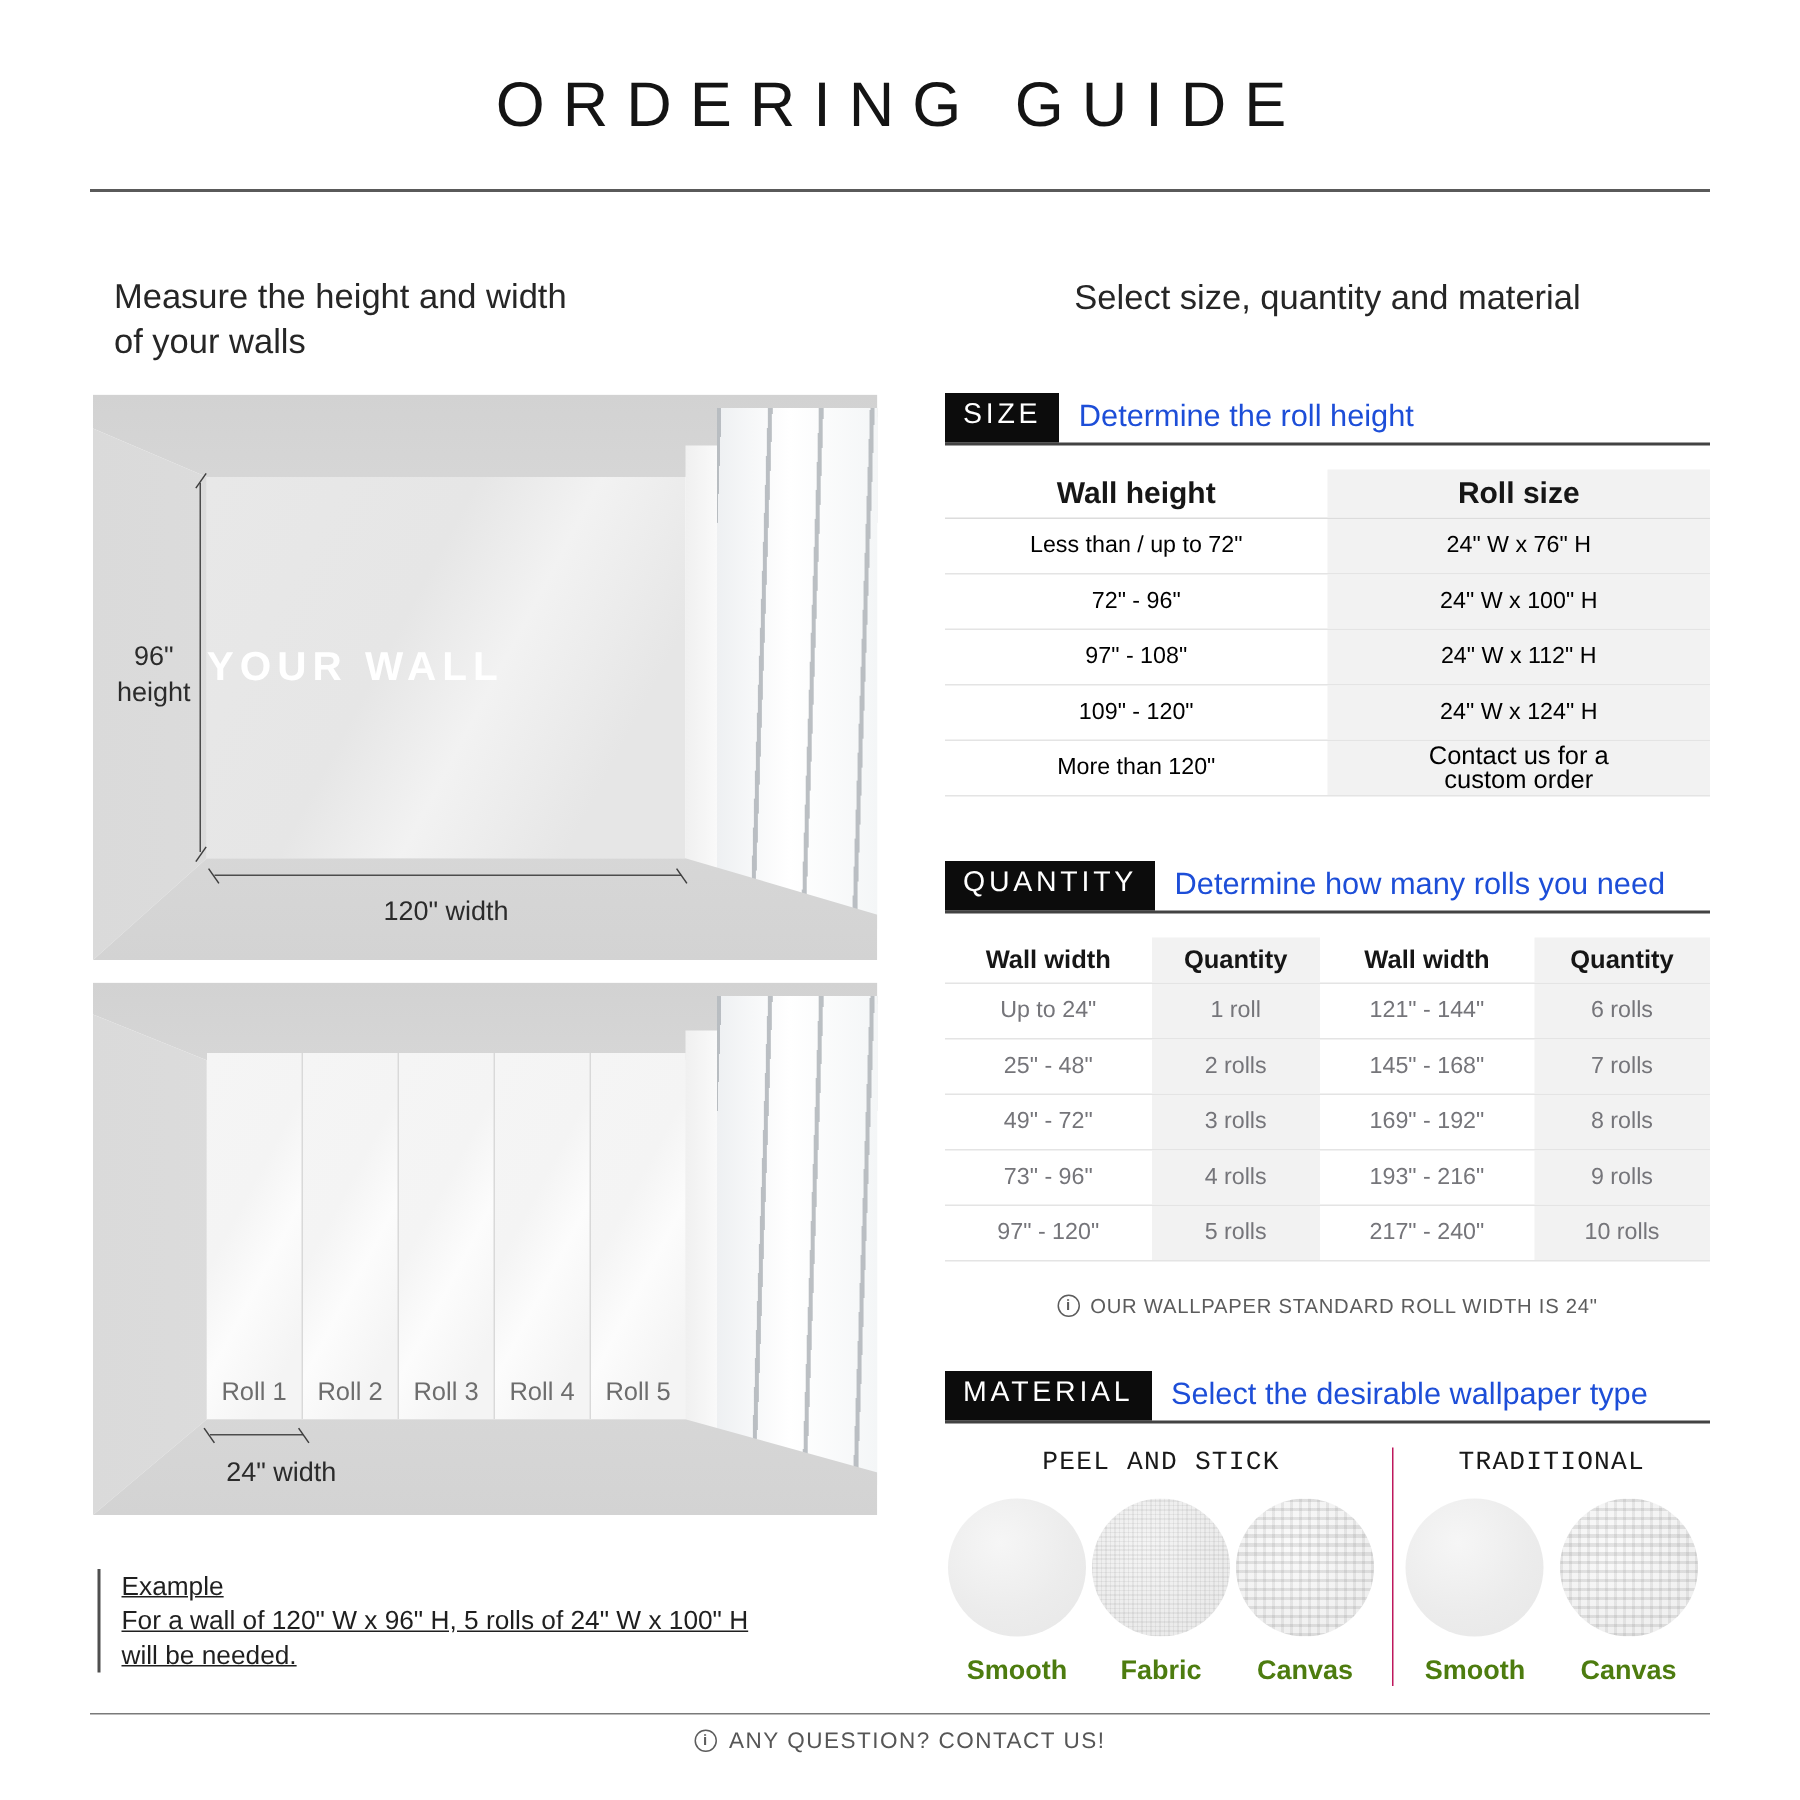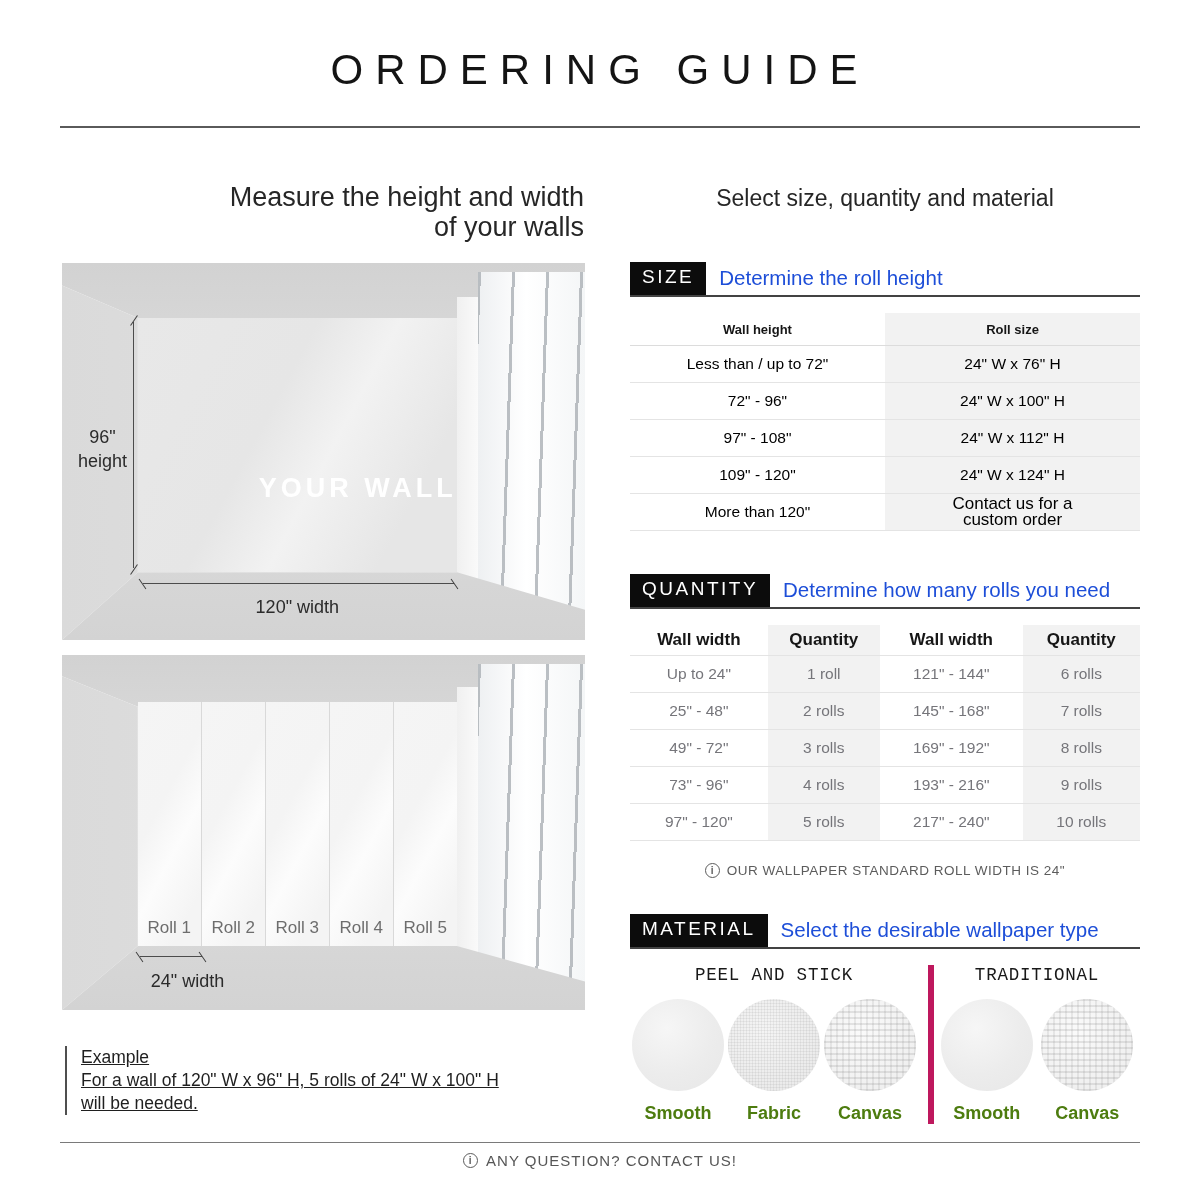--- a/index.html
+++ b/index.html
@@ -14,22 +14,22 @@
     font-size:42px; font-weight:400; letter-spacing:12px; color:#141414;
   }
   .top-rule, .bottom-rule {
     position:absolute; left:60px; width:1080px; border-top:2px solid #5a5a5a;
   }
   .top-rule { top:126px; }
   .bottom-rule { top:1142px; border-top-width:1px; border-color:#7a7a7a; }
 
   
   .left-heading {
-    position:absolute; left:59px; top:182px; width:525px; text-align:right;
-    font-size:27px; line-height:30px; color:#262626;
+    position:absolute; left:76px; top:182px; width:525px; text-align:left;
+    font-size:23px; line-height:30px; color:#262626;
   }
   .right-heading {
     position:absolute; left:630px; top:185px; width:510px; text-align:center;
     font-size:23px; color:#262626;
   }
 
   
   .room { position:absolute; left:62px; width:523px; background:#fff; overflow:hidden; }
   .room1 { top:263px; height:377px; }
   .room2 { top:655px; height:355px; }
@@ -56,22 +56,22 @@
     background-image:
       repeating-linear-gradient(92deg, rgba(175,180,185,.85) 0 3px, rgba(0,0,0,0) 3px 34px),
       linear-gradient(90deg,#eef0f2 0%,#ffffff 45%,#f4f6f7 100%);
   }
   .room .floor {
     position:absolute; inset:0;
     clip-path:polygon(0 100%, 14.5% 82%, 75.5% 82%, 100% 92%, 100% 100%);
     background:linear-gradient(180deg,#e9e9e9 0%,#dcdcdc 55%,#d3d3d3 100%);
   }
   .your-wall {
-    position:absolute; left:14.5%; top:44%; width:61%; text-align:right;
-    color:#ffffff; font-weight:bold; font-size:27px; letter-spacing:4px;margin-top:44px;
+    position:absolute; left:14.5%; top:44%; width:61%; text-align:left;
+    color:#ffffff; font-weight:bold; font-size:27px; letter-spacing:4px;
   }
   
   .dim-v { position:absolute; left:13.6%; top:15.6%; height:65.4%; width:0; border-left:1px solid #4c4c4c; }
   .dim-v::before, .dim-v::after { content:""; position:absolute; left:-6px; width:12px; border-top:1.5px solid #3e3e3e; transform:rotate(-55deg); }
   .dim-v::before { top:-2px; } .dim-v::after { bottom:-2px; }
   .dim-h { position:absolute; width:0; border-top:1px solid #4c4c4c; height:0; }
   .dim-h::before, .dim-h::after { content:""; position:absolute; top:-6px; height:12px; border-left:1.5px solid #3e3e3e; transform:rotate(-35deg); }
   .dim-h::before { left:-1px; } .dim-h::after { right:-1px; }
   .room1 .dim-h { left:15.5%; top:85%; width:59.5%; }
   .height-label {
@@ -117,21 +117,21 @@
   .sec-quantity { top:574px; }
   .sec-material { top:914px; }
 
   
   .size-table { margin-top:16px; }
   .s-row { display:grid; grid-template-columns:1fr 1fr; border-bottom:1px solid #e4e4e4; }
   .s-row:first-child { border-bottom:1px solid #dcdcdc; }
   .s-cell { display:flex; align-items:center; justify-content:center; height:36px; text-align:center;
             font-size:15.5px; color:#000000; }
   .s-row .shade { background:#f2f2f2; }
-  .s-head .s-cell { font-weight:bold; color:#161616; font-size:13px; height:32px; }
+  .s-head .s-cell { font-weight:bold; color:#161616; font-size:20px; height:32px; }
   .s-cell.small { font-size:17px; line-height:16px; }
 
   
   .q-table { margin-top:16px; }
   .q-row { display:grid; grid-template-columns:27% 22% 28% 23%; border-bottom:1px solid #e4e4e4; }
   .q-cell { display:flex; align-items:center; justify-content:center; height:36px;
             font-size:15.5px; color:#75757a; }
   .q-row .shade { background:#f2f2f2; }
   .q-head .q-cell { font-weight:bold; color:#161616; font-size:17px; height:30px; }
   .q-note {
@@ -141,21 +141,21 @@
   .info-circle {
     display:inline-flex; align-items:center; justify-content:center;
     width:15px; height:15px; border:1.2px solid #5c5c5c; border-radius:50%;
     font-size:10px; color:#5c5c5c; font-weight:bold; flex:0 0 auto;
   }
 
   
   .mat-groups { margin-top:16px; display:flex; }
   .mat-group { position:relative; }
   .mat-group-1 { width:292px; }
-  .mat-group-2 { width:217px; border-left:6px solid #be185d;margin-left:10px; }
+  .mat-group-2 { width:217px; border-left:1px solid #be185d;margin-left:10px; }
   .mat-title { text-align:center; font-size:17.5px; font-weight:500; letter-spacing:.8px; color:#191919; margin-bottom:14px;font-family:Liberation Mono, monospace; }
   .swatches { display:flex; justify-content:space-evenly; }
   .swatch-box { width:96px; display:flex; flex-direction:column; align-items:center; }
   .swatch { width:92px; height:92px; border-radius:50%; }
   .tex-smooth { background:radial-gradient(circle at 38% 32%, #f6f6f6 0%, #ececec 55%, #e7e7e7 100%); }
   .tex-fabric {
     background-image:
       repeating-linear-gradient(0deg, rgba(120,120,120,.10) 0 1px, rgba(0,0,0,0) 1px 3px),
       repeating-linear-gradient(90deg, rgba(120,120,120,.10) 0 1px, rgba(0,0,0,0) 1px 3px),
       radial-gradient(circle at 40% 35%, #f4f4f4 0%, #ebebeb 70%);

